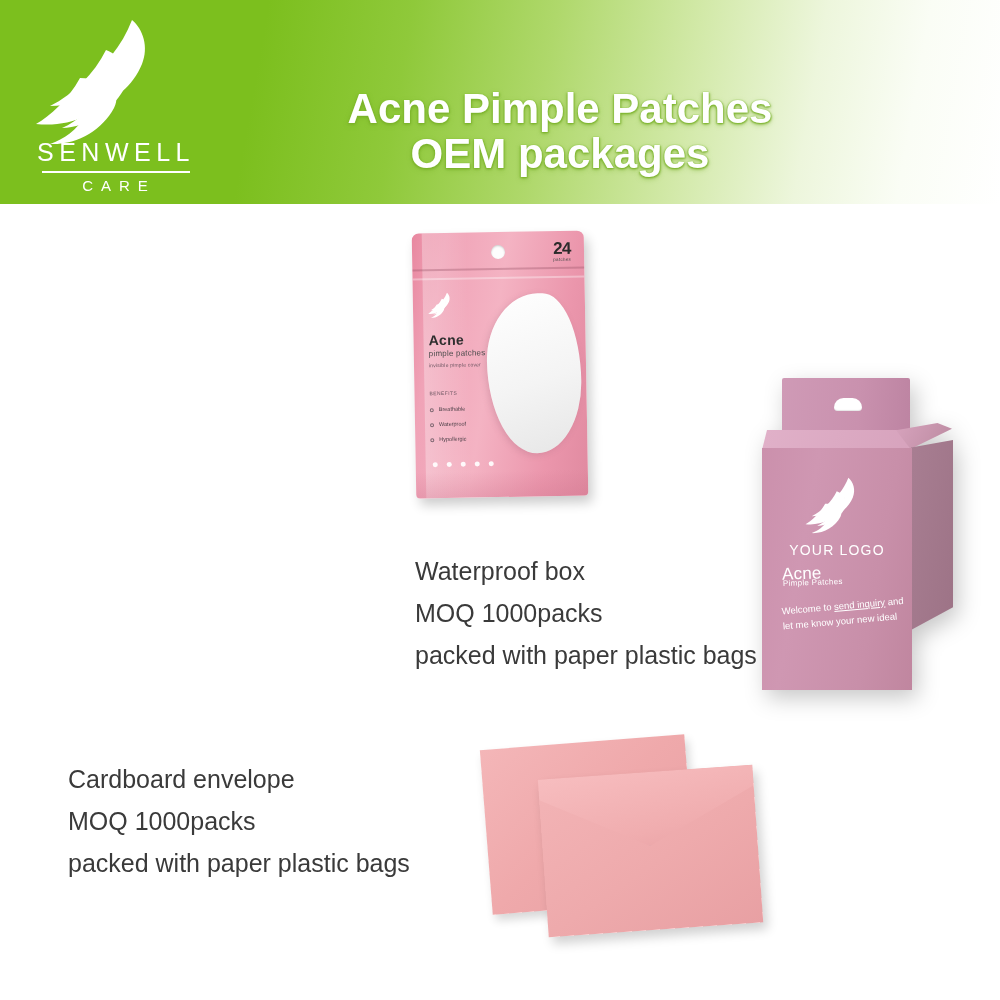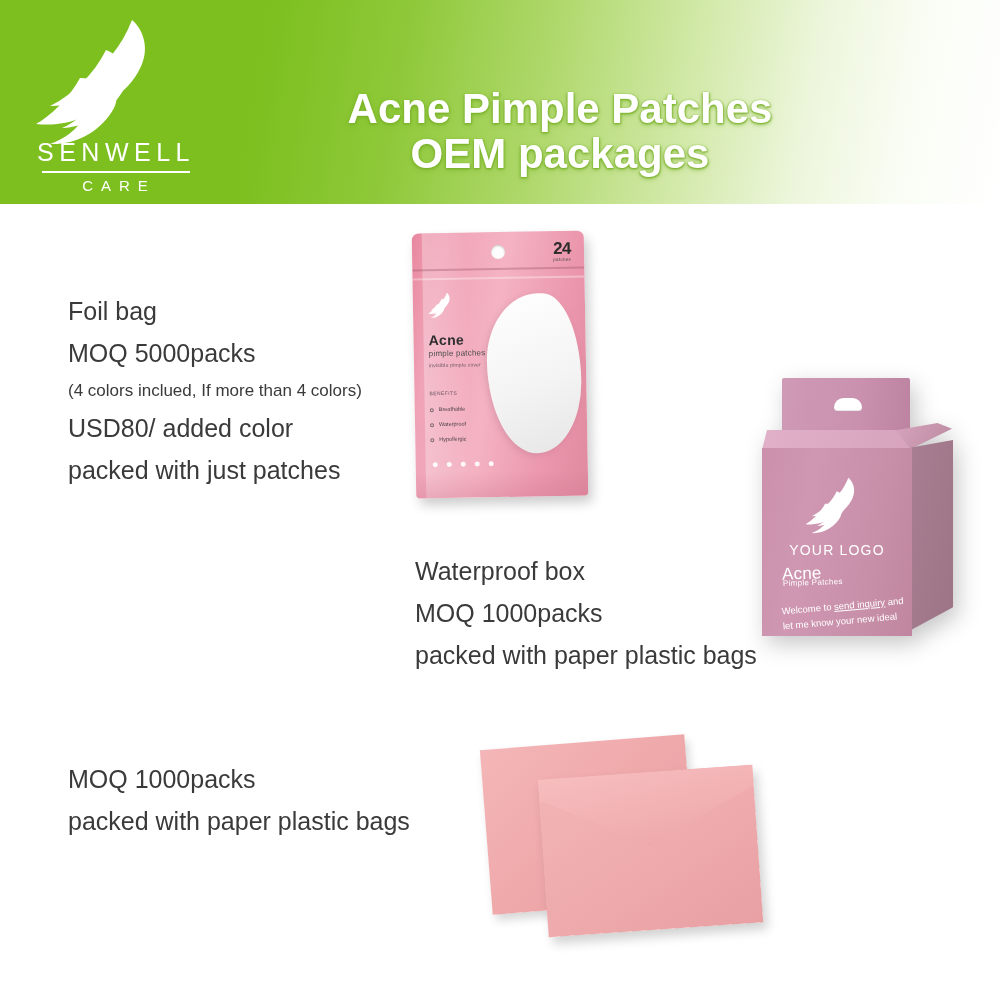--- a/index.html
+++ b/index.html
@@ -169,21 +169,21 @@
     transform-origin:left bottom;
   }
   #box-topface2 {
     position:absolute; left:148px; top:45px;
     width:56px; height:26px;
     background:linear-gradient(120deg,#d7a3bd,#bb8aa0);
     clip-path:polygon(0% 28%, 74% 0%, 100% 22%, 26% 100%);
   }
   #box-front {
     position:absolute; left:14px; top:70px;
-    width:150px; height:188px;
+    width:150px; height:242px;
     background:linear-gradient(100deg,#cb90ac 0%,#cf97b2 30%,#c88fa9 72%,#c0869f 100%);
   }
   #box-side {
     position:absolute; left:163px; top:62px;
     width:42px; height:190px;
     background:linear-gradient(100deg,#a87e92,#9d7386);
     clip-path:polygon(0% 4%, 100% 0%, 100% 88%, 0% 100%);
   }
   #box-logo { position:absolute; left:38px; top:28px; width:78px; height:58px; }
   #box-logo svg { width:100%; height:100%; }
@@ -253,27 +253,20 @@
     <div id="header-title">Acne Pimple Patches
 OEM packages</div>
 
     <div id="logo-wordmark">
       <div id="logo-senwell">SENWELL</div>
       <div id="logo-rule"></div>
       <div id="logo-care">CARE</div>
     </div>
   </div>
 
-  <div id="block-foil" class="txtblock">
-    <div class="line-lg">Foil bag</div>
-    <div class="line-lg">MOQ 5000packs</div>
-    <div class="line-sm">(4 colors inclued, If more than 4 colors)</div>
-    <div class="line-lg">USD80/ added color</div>
-    <div class="line-lg">packed with just patches</div>
-  </div>
 
   <div id="foil-bag">
     <div id="bag-body">
       <div id="bag-gloss"></div>
       <div id="bag-hole"></div>
 
       <div id="bag-badge">
         <div class="num">24</div>
         <div class="sub">patches</div>
       </div>
@@ -339,20 +332,21 @@
         </svg>
       </div>
       <div id="box-yourlogo">YOUR LOGO</div>
       <div id="box-acne">Acne</div>
       <div id="box-pimple">Pimple Patches</div>
       <div id="box-welcome"><span>Welcome to </span><u>send inquiry</u><span> and let me know your new ideal</span></div>
     </div>
   </div>
 
   <div id="block-env" class="txtblock">
+    <div class="line-lg">Cardboard envelope</div>
     <div class="line-lg">MOQ 1000packs</div>
     <div class="line-lg">packed with paper plastic bags</div>
   </div>
 
   <div id="envelopes">
     <div id="env-back"></div>
     <div id="env-front">
       <div id="env-flap"></div>
     </div>
   </div>

